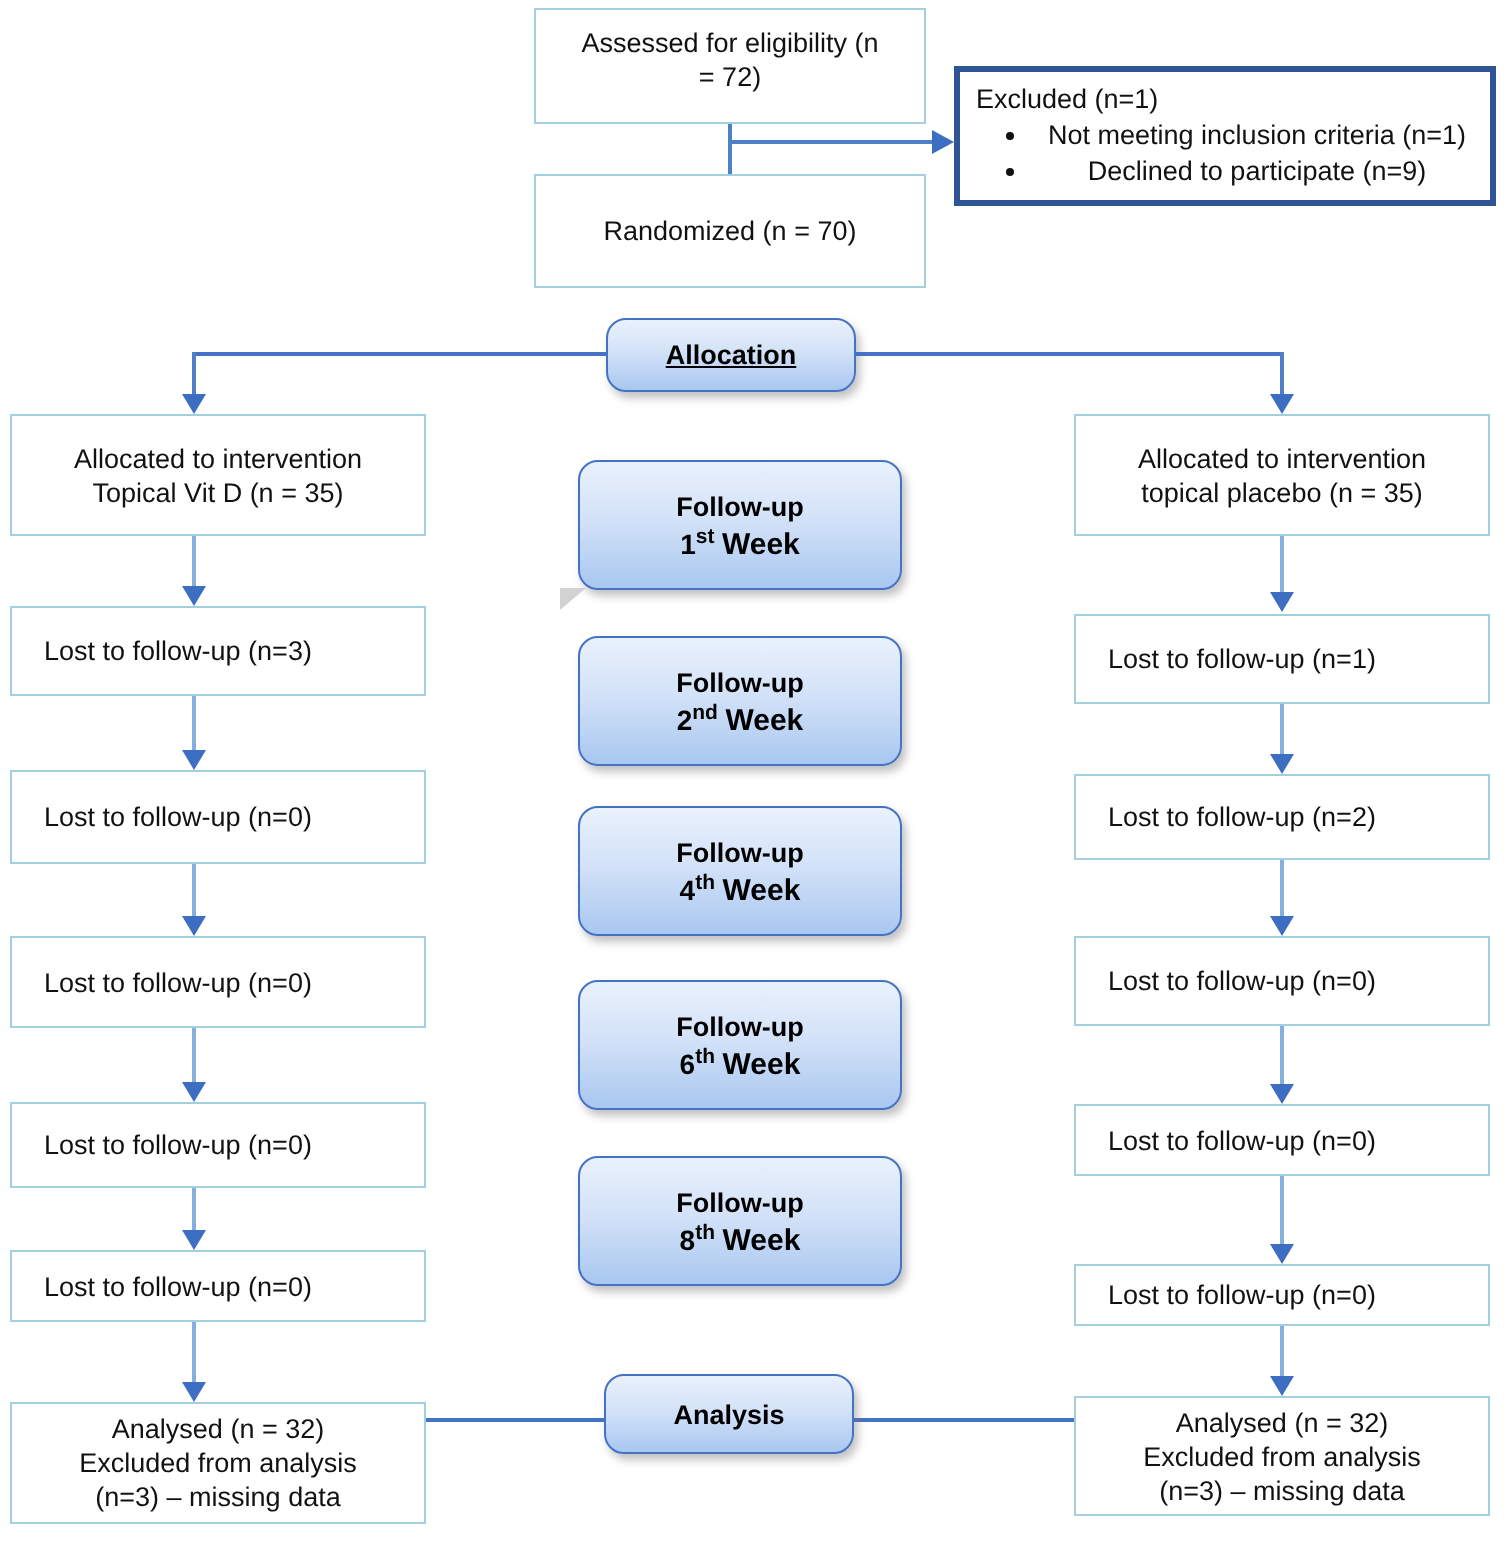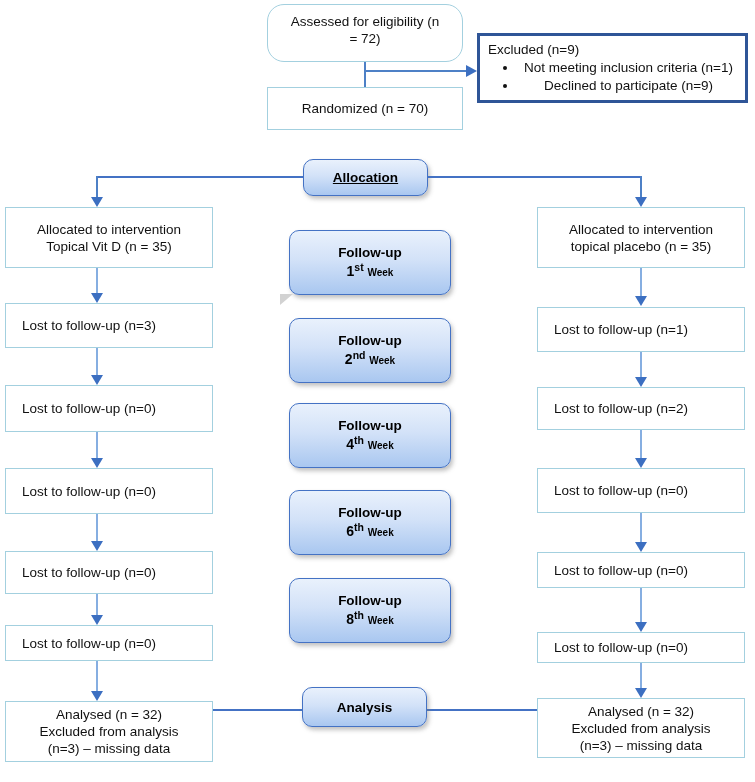--- a/index.html
+++ b/index.html
@@ -27,55 +27,55 @@
   .rbox{
     position:absolute;box-sizing:border-box;
     border:1.6px solid #4472c4;border-radius:10px;
     background:linear-gradient(180deg,#e9f1fc 0%,#d3e2f8 45%,#a9c7f0 100%);
     box-shadow:2px 3px 4px rgba(120,120,120,0.45);
     display:flex;flex-direction:column;align-items:center;justify-content:center;
     font-weight:bold;font-size:13.5px;color:#000;text-align:center;line-height:19px;
   }
   .fu-num{font-size:14px;font-weight:bold;}
   .fu-sup{font-size:10.5px;font-weight:bold;vertical-align:super;line-height:0;}
-  .fu-word{font-size:10px;font-weight:bold;}
+  .fu-word{font-size:15px;font-weight:bold;}
 
   
   .vstem{position:absolute;width:2px;background:#86aee1;}
   .vstem.dark{background:#4d80c6;}
   .hline{position:absolute;height:2px;background:#4d80c6;}
   .hline.thin{height:1.6px;background:#4472c4;}
   .head-down{position:absolute;width:0;height:0;border-left:6.5px solid transparent;border-right:6.5px solid transparent;border-top:10px solid #3c6fc1;}
   .head-right{position:absolute;width:0;height:0;border-top:6.5px solid transparent;border-bottom:6.5px solid transparent;border-left:11px solid #3c6fc1;}
   .tail{position:absolute;width:0;height:0;border-top:11px solid #d2d2d2;border-right:13px solid transparent;}
 </style>
 </head>
 <body>
 
 <div id="canvas">
 
-  <div class="pbox topalign" style="left:267px;top:4px;width:196px;height:58px;border-radius:17px;">
+  <div class="pbox topalign" style="left:267px;top:4px;width:196px;height:58px;">
     <span>Assessed for eligibility (n</span>
     <span>= 72)</span>
   </div>
 
   <div class="vstem dark" style="left:364px;top:62px;height:25px;"></div>
 
   <div class="hline" style="left:365px;top:70px;width:102px;"></div>
   <div class="head-right" style="left:466px;top:64.5px;"></div>
 
   <div class="xbox" style="left:477px;top:33px;width:271px;height:70px;">
-    <div>Excluded (n=9)</div>
+    <div>Excluded (n=1)</div>
     <ul>
       <li>Not meeting inclusion criteria (n=1)</li>
       <li>Declined to participate (n=9)</li>
     </ul>
   </div>
 
-  <div class="pbox center" style="left:267px;top:87px;width:196px;height:43px;">
+  <div class="pbox center" style="left:267px;top:87px;width:196px;height:57px;">
     <span>Randomized (n = 70)</span>
   </div>
 
   <div class="rbox" style="left:303px;top:159px;width:125px;height:37px;text-decoration:underline;">
     <span>Allocation</span>
   </div>
 
   <div class="hline thin" style="left:97px;top:176px;width:206px;"></div>
   <div class="vstem dark" style="left:96px;top:176px;height:22px;"></div>
   <div class="head-down" style="left:90.5px;top:197px;"></div>

